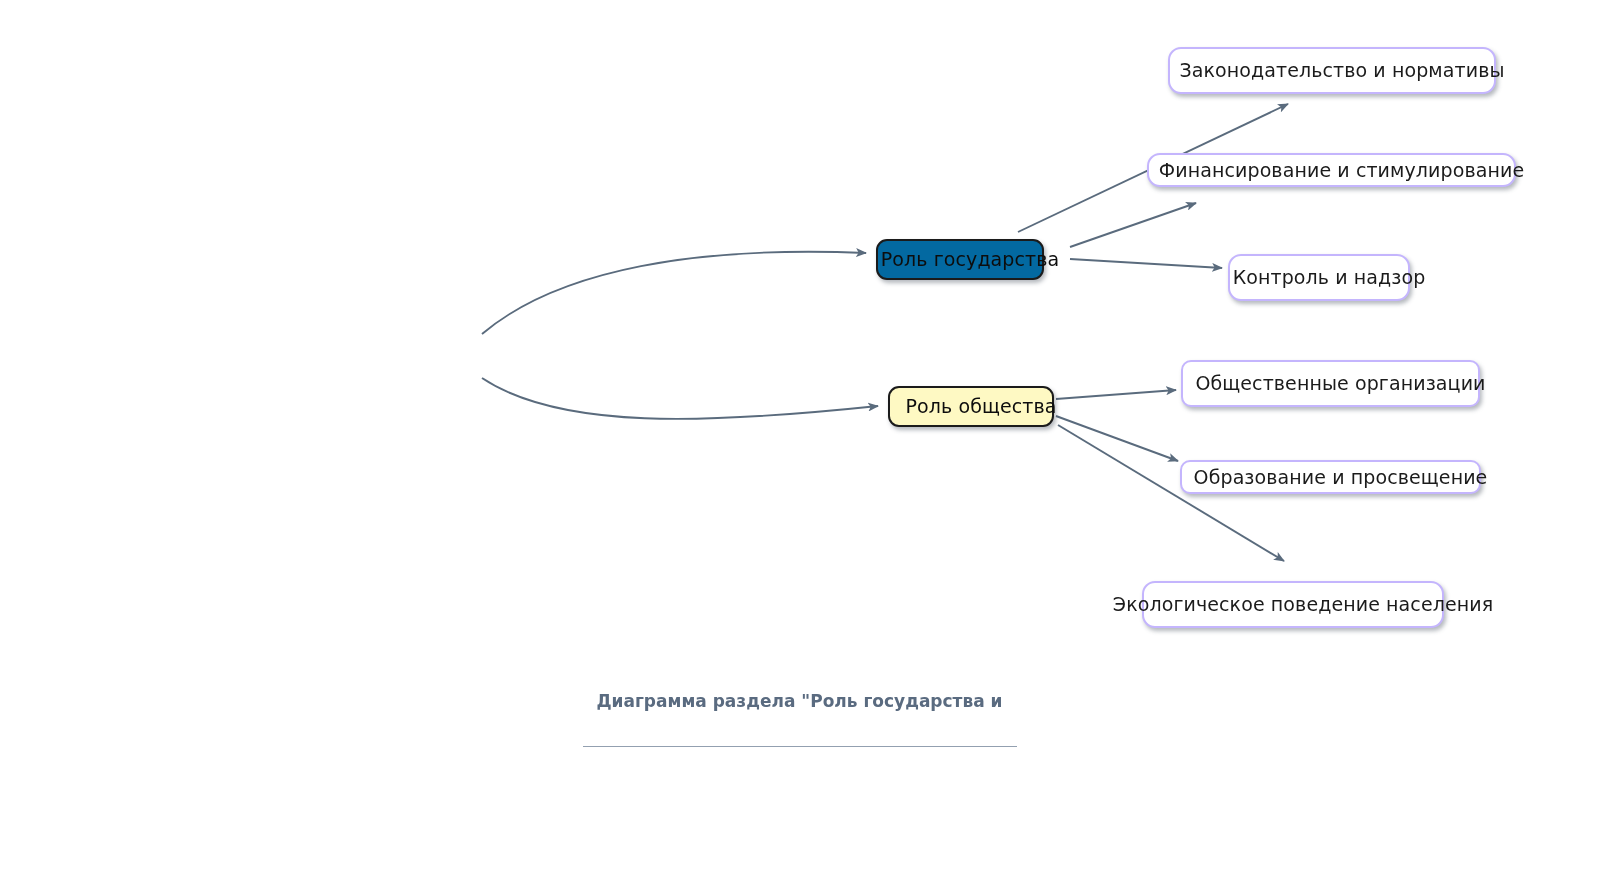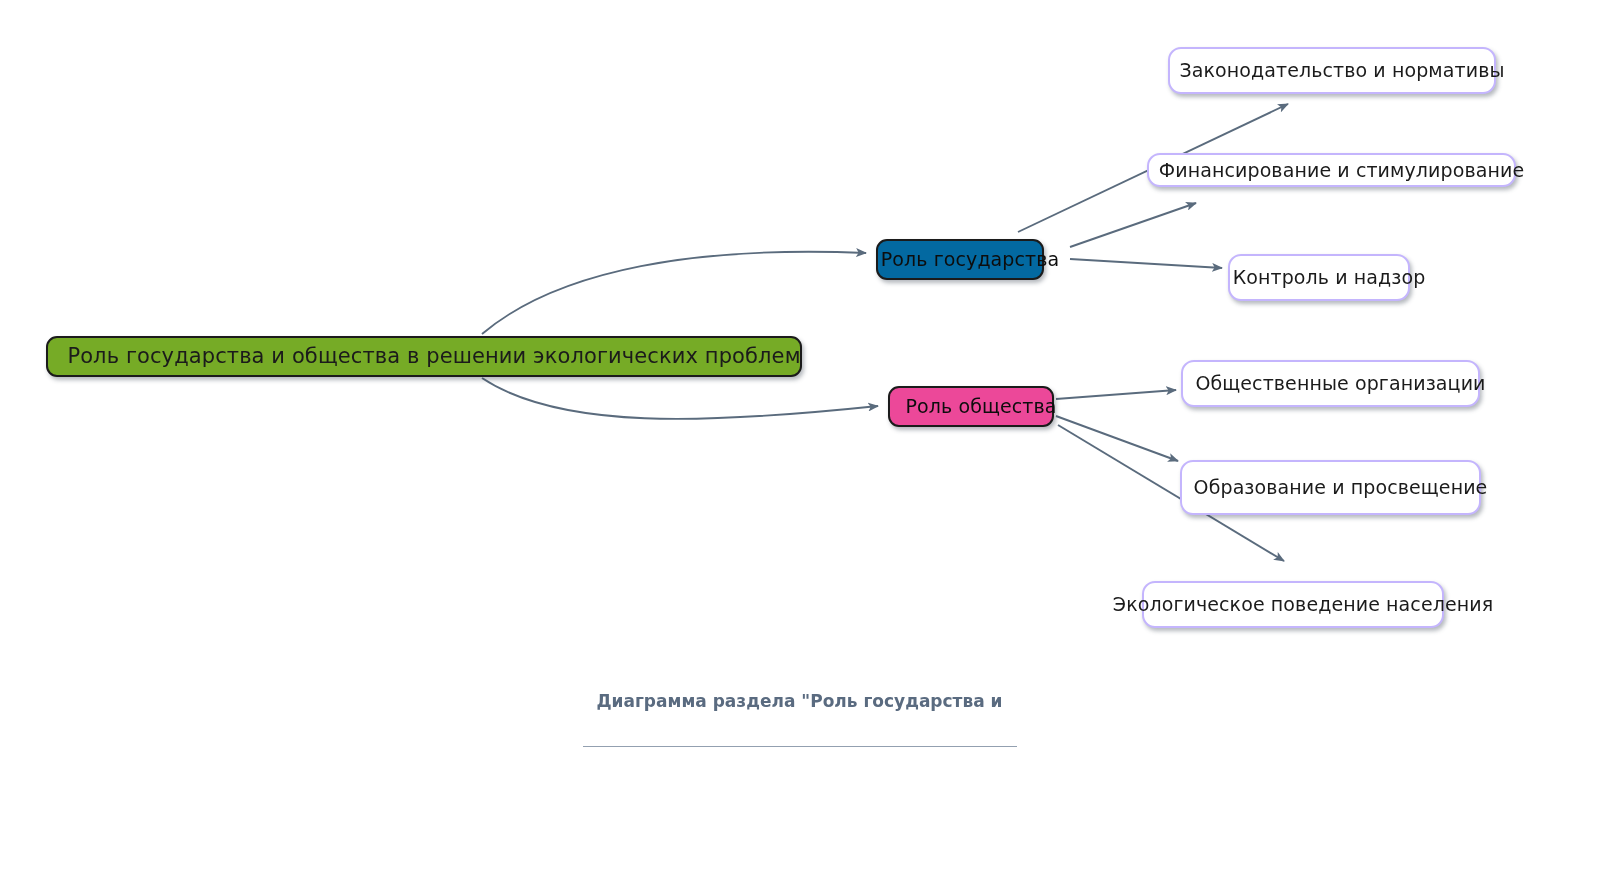--- a/index.html
+++ b/index.html
@@ -110,35 +110,34 @@
 
     <path d="M 1070,259 L 1222,268" fill="none" stroke="#5a6b7d" stroke-width="1.9" marker-end="url(#arrow)"></path>
 
     <path d="M 1056,399 L 1176,390" fill="none" stroke="#5a6b7d" stroke-width="1.9" marker-end="url(#arrow)"></path>
 
     <path d="M 1056,416 L 1178,461" fill="none" stroke="#5a6b7d" stroke-width="1.9" marker-end="url(#arrow)"></path>
 
     <path d="M 1058,425 L 1284,561" fill="none" stroke="#5a6b7d" stroke-width="1.9" marker-end="url(#arrow)"></path>
   </svg>
 
-  <div class="node root" id="node-root" style="left: 46px; top: 336px; width: 756px; height: 41px; background: rgb(118, 171, 38);">Роль государства и общества в решении экологических проблем</div>
 
   <div class="node branch" id="node-branch-0" style="left: 876px; top: 233px; width: 168px; height: 41px; background: #0369a1; margin-top: 6px;">Роль государства</div>
 
-  <div class="node branch" id="node-branch-1" style="left: 888px; top: 386px; width: 166px; height: 41px; background: #ec4899; text-align: right;">Роль общества</div>
+  <div class="node branch" id="node-branch-1" style="left: 888px; top: 386px; width: 166px; height: 41px; background: #fef9c3; text-align: right;">Роль общества</div>
 
   <div class="node leaf" id="node-b0-c0" style="left: 1168px; top: 47px; width: 328px; height: 47px;">Законодательство и нормативы</div>
 
   <div class="node leaf" id="node-b0-c1" style="left: 1147px; top: 153px; width: 369px; height: 34px;">Финансирование и стимулирование</div>
 
   <div class="node leaf" id="node-b0-c2" style="left: 1228px; top: 254px; width: 182px; height: 47px;">Контроль и надзор</div>
 
-  <div class="node leaf" id="node-b1-c0" style="left: 1181px; top: 360px; width: 299px; height: 47px;">Общественные организации</div>
+  <div class="node leaf" id="node-b1-c0" style="left: 1181px; top: 360px; width: 299px; height: 47px; border-radius: 10px;">Общественные организации</div>
 
-  <div class="node leaf" id="node-b1-c1" style="left: 1180px; top: 460px; width: 301px; height: 55px;">Образование и просвещение</div>
+  <div class="node leaf" id="node-b1-c1" style="left: 1180px; top: 460px; width: 301px; height: 34px; border-radius: 10px;">Образование и просвещение</div>
 
   <div class="node leaf" id="node-b1-c2" style="left: 1142px; top: 565px; width: 302px; height: 47px; margin-top: 16px;">Экологическое поведение населения</div>
 
   <div class="footer footer-caption">
     <div>Диаграмма раздела "Роль государства и</div>
   </div>
 
   <div class="footer-rule"></div>
 
 

